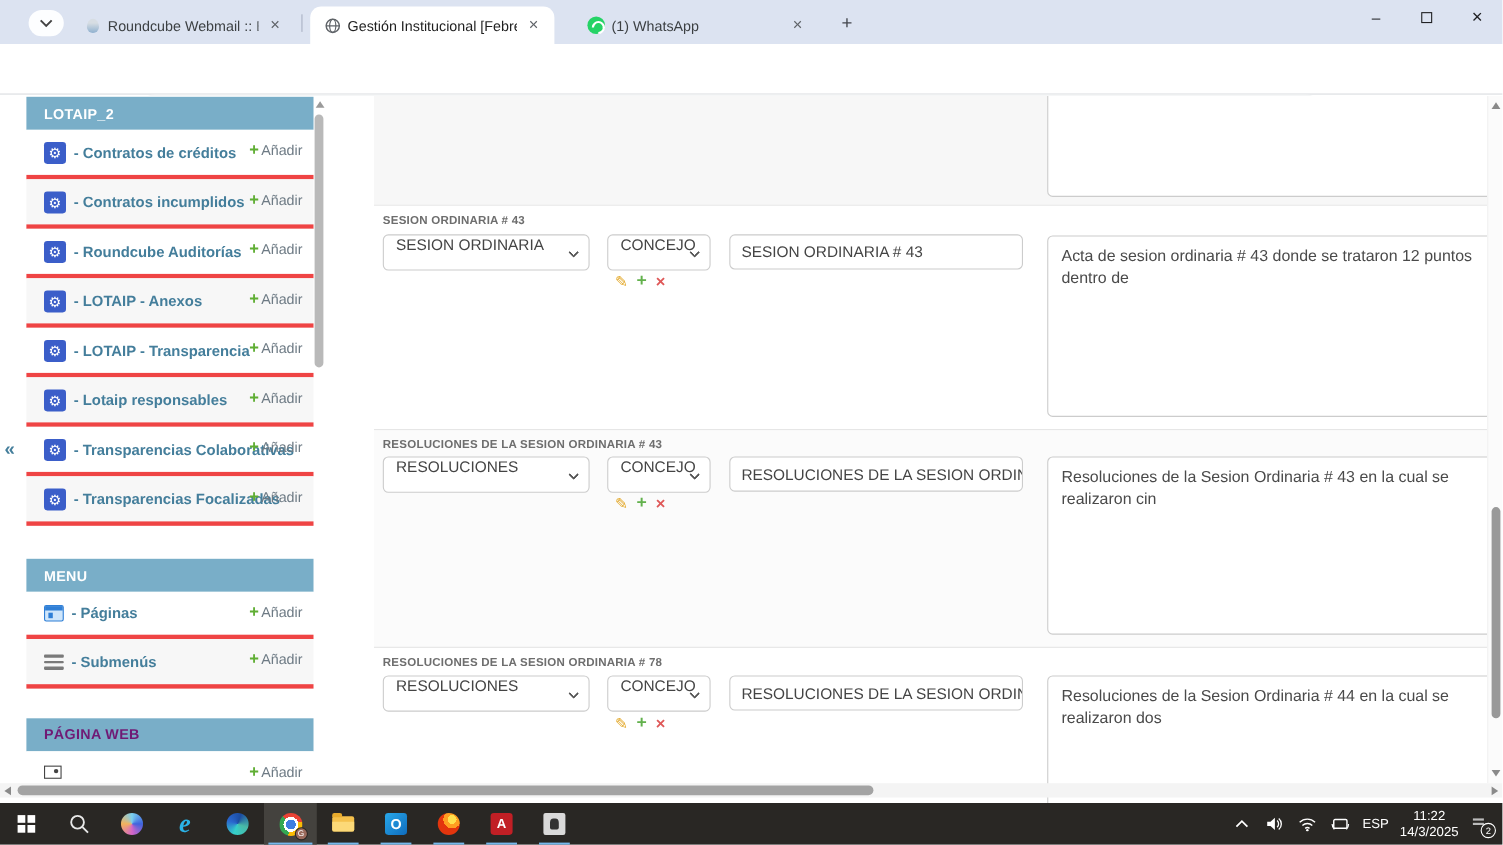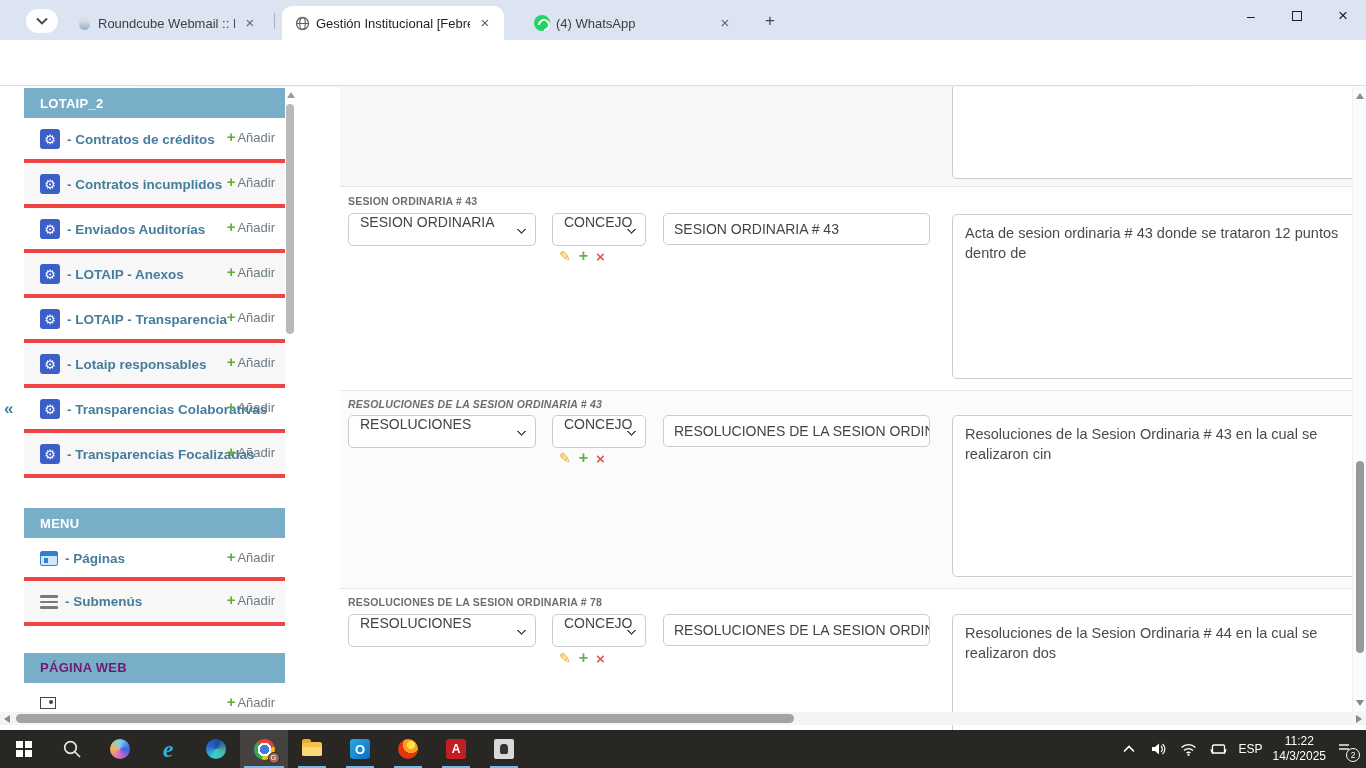--- a/index.html
+++ b/index.html
@@ -169,21 +169,21 @@
         </svg>
     </span>
     <span class="title">Gestión Institucional [Febrero-2</span>
     <span class="close">×</span>
   </div>
 
   <div class="tab abs" style="left:522px; width:222px;">
     <span class="favicon">
         <span class="wa-ball"></span>
       </span>
-    <span class="title">(4) WhatsApp</span>
+    <span class="title">(1) WhatsApp</span>
     <span class="close">×</span>
   </div>
 
   <div class="tab-sep abs" style="left:274px;"></div>
   <div class="newtab abs">+</div>
 
   <div class="wincontrols abs">
     <div class="wc">–</div>
     <div class="wc">
         <span class="maxbox"></span>
@@ -240,21 +240,21 @@
 
     <div class="sb-item">
       <span class="sb-ico gearbox">⚙</span><a class="sb-label">- Contratos de créditos</a>
       <span class="addlink"><span class="plus">+</span><span>Añadir</span></span>
     </div>
     <div class="sb-item alt">
       <span class="sb-ico gearbox">⚙</span><a class="sb-label">- Contratos incumplidos</a>
       <span class="addlink"><span class="plus">+</span><span>Añadir</span></span>
     </div>
     <div class="sb-item">
-      <span class="sb-ico gearbox">⚙</span><a class="sb-label">- Enviados Auditorías</a>
+      <span class="sb-ico gearbox">⚙</span><a class="sb-label">- Roundcube Auditorías</a>
       <span class="addlink"><span class="plus">+</span><span>Añadir</span></span>
     </div>
     <div class="sb-item alt">
       <span class="sb-ico gearbox">⚙</span><a class="sb-label">- LOTAIP - Anexos</a>
       <span class="addlink"><span class="plus">+</span><span>Añadir</span></span>
     </div>
     <div class="sb-item">
       <span class="sb-ico gearbox">⚙</span><a class="sb-label">- LOTAIP - Transparencia</a>
       <span class="addlink"><span class="plus">+</span><span>Añadir</span></span>
     </div>
@@ -316,21 +316,21 @@
       <div class="textinput" style="left:323px; top:26px; width:267px;">SESION ORDINARIA # 43</div>
       <div class="textarea" style="top:27px; height:165px;">Acta de sesion ordinaria # 43 donde se trataron 12 puntos dentro de</div>
       <div class="iconrow" style="left:219px; top:60px;">
         <span class="ic-edit">✎</span>
         <span class="ic-add">+</span>
         <span class="ic-del">×</span>
       </div>
     </div>
 
     <div class="row r2">
-      <div class="sec-label" style="top:7px;font-style:italic;">RESOLUCIONES DE LA SESION ORDINARIA # 43</div>
+      <div class="sec-label" style="top:7px;">RESOLUCIONES DE LA SESION ORDINARIA # 43</div>
       <div class="selectbox" style="left:8px; top:24px; width:188px;">
         <span>RESOLUCIONES</span>
           <span class="chev"></span>
       </div>
       <div class="selectbox" style="left:212px; top:24px; width:94px;">
         <span>CONCEJO</span>
           <span class="chev"></span>
       </div>
       <div class="textinput" style="left:323px; top:24px; width:267px;">RESOLUCIONES DE LA SESION ORDINARIA #</div>
       <div class="textarea" style="top:24px; height:162px;">Resoluciones de la Sesion Ordinaria # 43 en la cual se realizaron cin</div>

